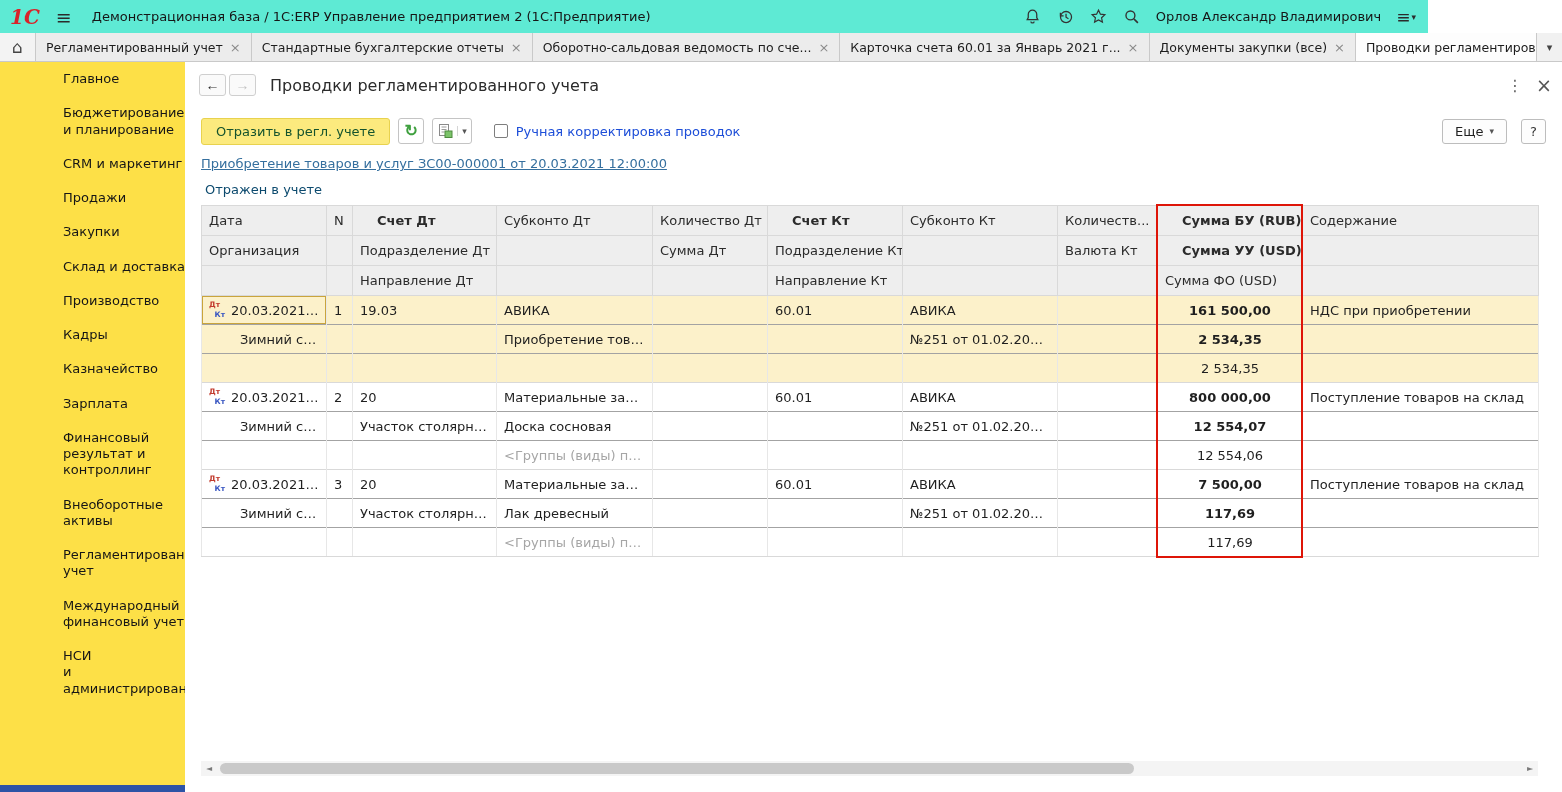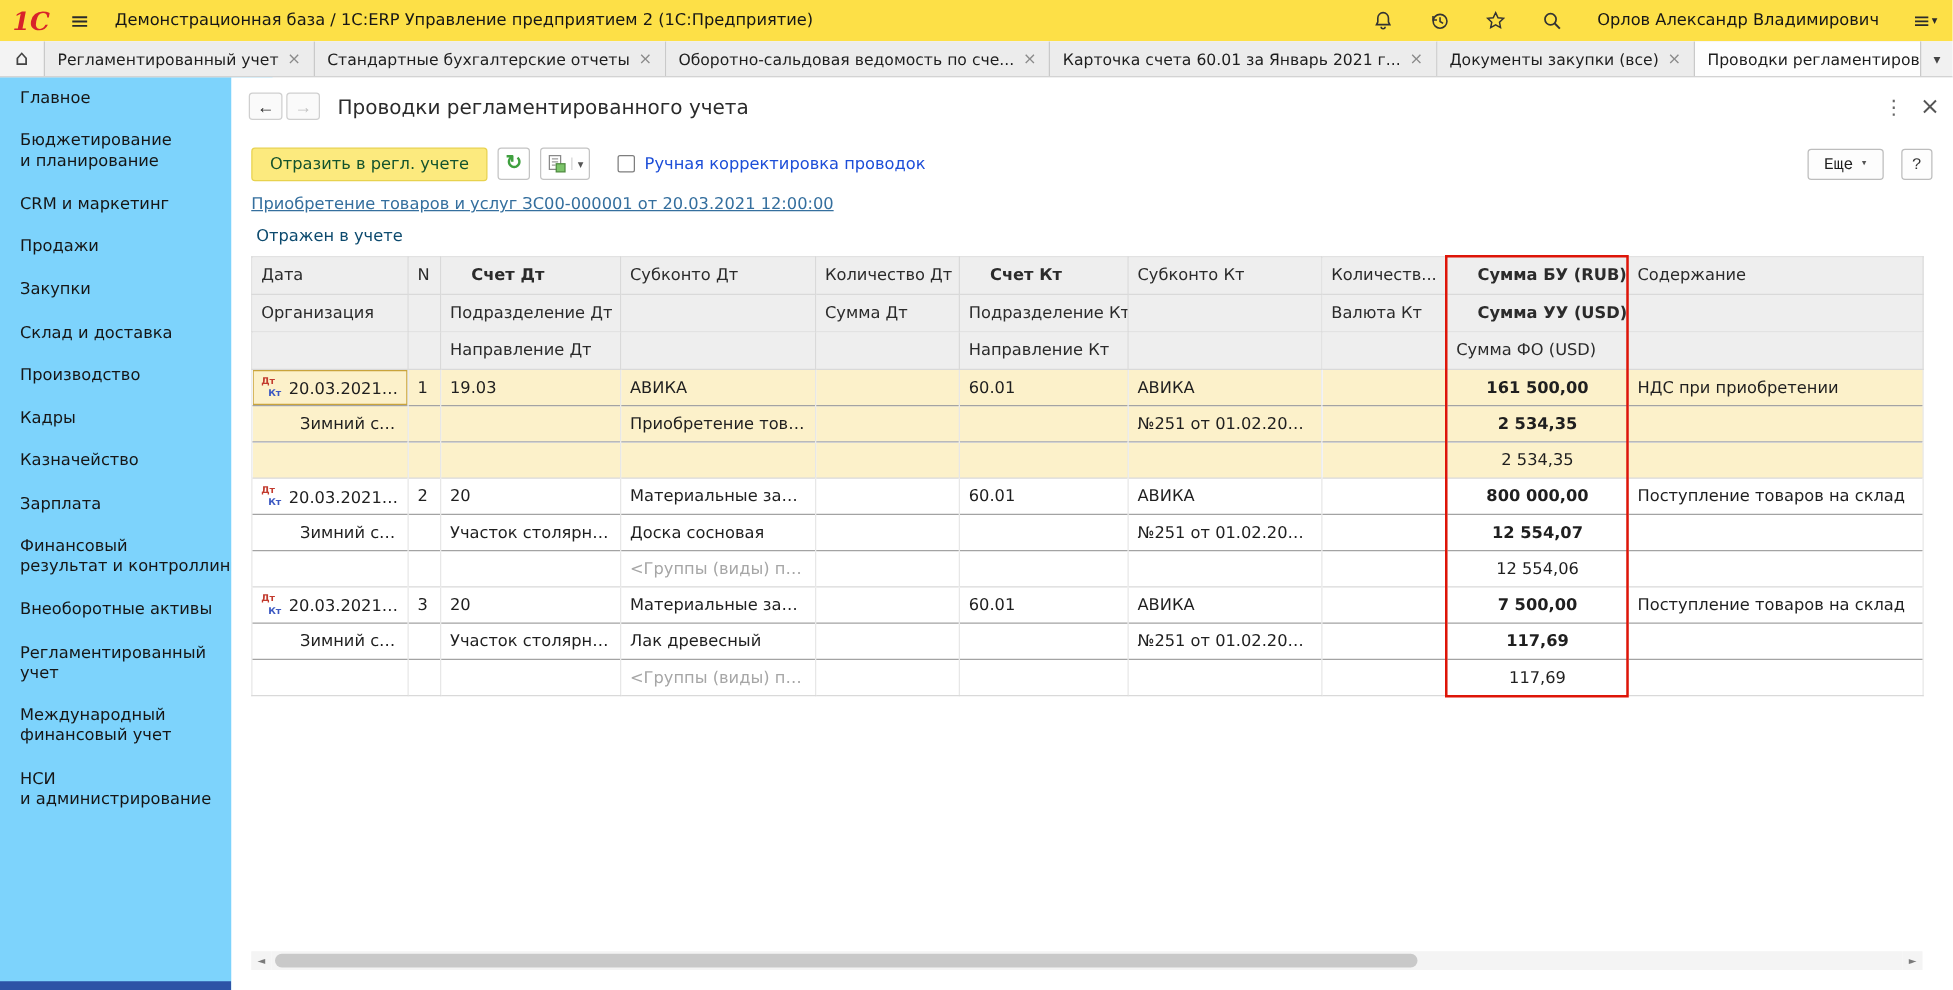--- a/index.html
+++ b/index.html
@@ -3,27 +3,27 @@
 <meta charset="utf-8">
 <style>
   * { box-sizing: border-box; margin: 0; padding: 0; }
   html, body {
     width: 1562px; height: 792px;
     font-family: "DejaVu Sans", "Liberation Sans", sans-serif;
     font-size: 13px; color: #1f1f1f; background: #fff; overflow: hidden;
   }
 
   
-  .topbar { position: absolute; top: 0; left: 0; width: 1562px; height: 33px;
-    background: #fde047; display: flex; align-items: center; text-align: right; }
+  .topbar { position: absolute; top: 0; left: 0; width: 1428px; height: 33px;
+    background: #5eead4; display: flex; align-items: center; text-align: right; }
   .logo { font-family: "DejaVu Serif", serif; font-weight: bold; font-style: italic;
     color: #d8232a; font-size: 20px; margin-left: 10px; line-height: 1; }
   .hamburger { margin-left: 16px; font-size: 19px; color: #2b2b2b; cursor: pointer; }
   .topbar-title { margin-left: 20px; font-size: 13px; color: #161616; white-space: nowrap; }
-  .topbar-right { margin-left: auto; display: flex; align-items: center; gap: 27px; margin-right: 12px; }
+  .topbar-right { margin-left: auto; display: flex; align-items: center; gap: 15px; margin-right: 12px; }
   .tb-icon { width: 18px; height: 18px; display: inline-flex; align-items: center; justify-content: center; cursor: pointer; }
   .user-name { font-size: 13px; color: #161616; cursor: pointer; }
   .menu2 { width: auto; font-size: 17px; color: #2b2b2b; }
   .menu2 .mini-caret { font-size: 9px; margin-left: 1px; }
 
   
   .tabbar { position: absolute; top: 33px; left: 0; width: 1562px; height: 29px;
     background: #f1f1f1; border-bottom: 1px solid #c9c9c9; display: flex; align-items: stretch; overflow: hidden; }
   .home-tab { width: 36px; display: flex; align-items: center; justify-content: center;
     border-right: 1px solid #c9c9c9; background: #f3f3f3; font-size: 17px; color: #444; cursor: pointer; }
@@ -31,21 +31,21 @@
   .tab { display: flex; align-items: center; gap: 7px; padding: 0 10px;
     border-right: 1px solid #c9c9c9; background: #ececec; font-size: 12.5px;
     color: #1d1d1d; white-space: nowrap; cursor: pointer; }
   .tab.active { background: #fdfdfd; }
   .tab-close { color: #8a8a8a; font-size: 13px; line-height: 1; }
   .tab-dropdown { width: 26px; display: flex; align-items: center; justify-content: center;
     border-left: 1px solid #c9c9c9; color: #444; font-size: 11px; cursor: pointer; }
 
   
   .sidebar { position: absolute; top: 62px; left: 0; width: 218px; height: 730px;
-    background: #7dd3fc; overflow: hidden; }
+    background: #fde047; overflow: hidden; padding-left: 47px; }
   .sidebar-item { padding: 9px 8px 9px 16px; font-size: 13px; color: #161616;
     white-space: pre-line; line-height: 1.25; cursor: pointer; }
   .bottom-strip { position: absolute; left: 0; top: 785px; width: 185px; height: 7px; background: #2d53a6; }
 
   
   .content { position: absolute; top: 62px; left: 185px; width: 1377px; height: 730px; background: #fff; }
 
   .titlebar { position: absolute; top: 8px; left: 14px; right: 10px; height: 30px; display: flex; align-items: center; }
   .nav-btn { width: 27px; height: 22px; border: 1px solid #cfcfcf; background: #fafafa;
     border-radius: 3px; font-size: 14px; line-height: 1; cursor: pointer; }
@@ -59,21 +59,21 @@
   .btn-reflect { font-size: 13px; padding: 5px 14px; background: #fcea7e; border: 1px solid #e8d24e;
     color: #14532d; border-radius: 3px; cursor: pointer; font-family: inherit; }
   .btn-icon { height: 26px; min-width: 26px; margin-left: 8px; background: #fff; border: 1px solid #c4c4c4;
     border-radius: 3px; display: inline-flex; align-items: center; justify-content: center; cursor: pointer; }
   .refresh-glyph { color: #3fa03f; font-size: 16px; font-weight: bold; line-height: 1; }
   .split { padding: 0 4px; gap: 4px; }
   .split .caret { font-size: 9px; color: #555; border-left: 1px solid #d5d5d5; padding-left: 4px; }
   .checkbox { width: 14px; height: 14px; border: 1px solid #7e7e7e; background: #fff;
     border-radius: 2px; margin-left: 22px; cursor: pointer; }
   .cb-label { margin-left: 8px; color: #1d4ed8; cursor: pointer; }
-  .toolbar-right { margin-left: auto; display: flex; align-items: center; gap: 14px; font-family: Liberation Mono, monospace; }
+  .toolbar-right { margin-left: auto; display: flex; align-items: center; gap: 14px; }
   .btn-more { font-size: 13px; padding: 4px 12px; background: #fdfdfd; border: 1px solid #bdbdbd;
     border-radius: 3px; color: #1f1f1f; cursor: pointer; font-family: inherit; display: inline-flex; align-items: center; gap: 6px; }
   .btn-more .caret { font-size: 9px; color: #555; }
   .btn-help { width: 25px; height: 25px; background: #fdfdfd; border: 1px solid #bdbdbd;
     border-radius: 3px; color: #333; font-size: 13px; cursor: pointer; font-family: inherit; }
 
   .doc-link { position: absolute; top: 94px; left: 16px; color: #356f9e; text-decoration: underline;
     font-size: 13px; cursor: pointer; white-space: nowrap; }
   .status-link { position: absolute; top: 120px; left: 20px; color: #0c4a6e; text-decoration: none;
     font-size: 13px; cursor: pointer; }

